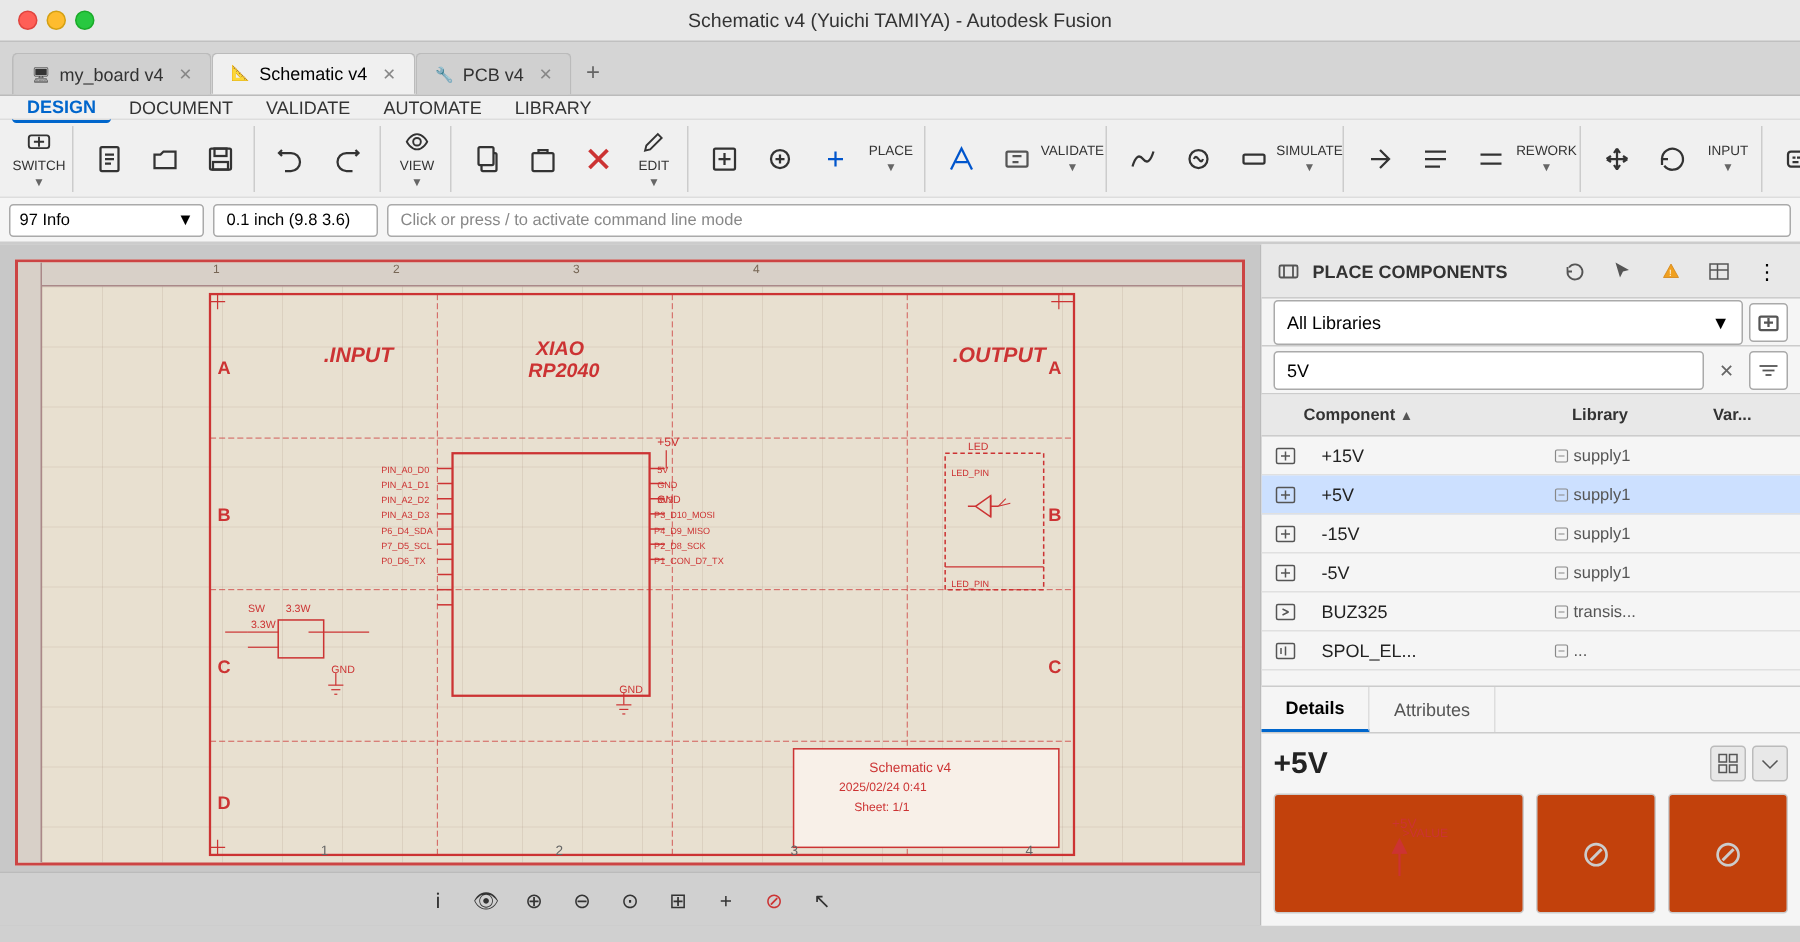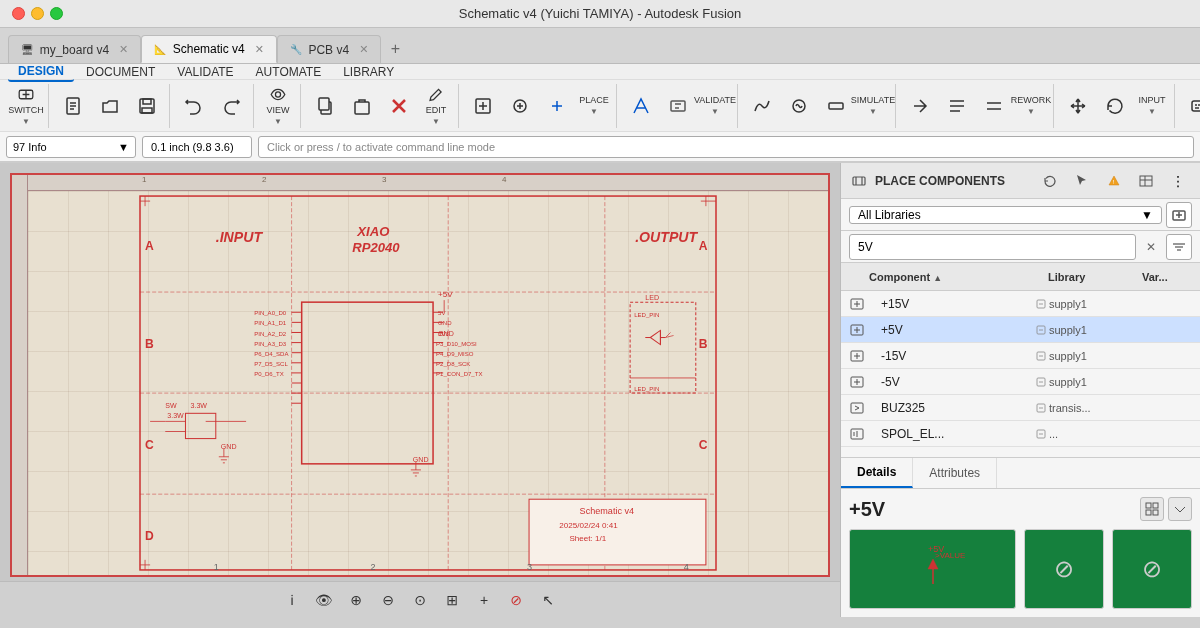--- a/index.html
+++ b/index.html
@@ -56,21 +56,21 @@
     
     #right-panel { width: 360px; background: #f5f5f5; border-left: 1px solid #bbb; display: flex; flex-direction: column; }
 
     
     #panel-header { height: 36px; background: #e8e8e8; border-bottom: 1px solid #ccc; display: flex; align-items: center; padding: 0 10px; gap: 8px; }
     .panel-title { font-size: 12px; font-weight: 600; color: #333; flex: 1; }
     .panel-toolbar-btn { width: 24px; height: 24px; display: flex; align-items: center; justify-content: center; cursor: pointer; border-radius: 3px; font-size: 14px; }
 
     
     #lib-dropdown { height: 32px; display: flex; align-items: center; padding: 0 8px; border-bottom: 1px solid #ccc; gap: 4px; }
-    .lib-select { flex: 1; height: 18px; border: 1px solid #aaa; border-radius: 3px; padding: 0 8px; font-size: 12px; background: white; display: flex; align-items: center; justify-content: space-between; cursor: pointer; }
+    .lib-select { flex: 1; height: 30px; border: 1px solid #aaa; border-radius: 3px; padding: 0 8px; font-size: 12px; background: white; display: flex; align-items: center; justify-content: space-between; cursor: pointer; }
     .add-lib-btn { width: 26px; height: 26px; display: flex; align-items: center; justify-content: center; cursor: pointer; border: 1px solid #aaa; border-radius: 3px; background: white; }
 
     
     #search-bar { height: 32px; display: flex; align-items: center; padding: 0 8px; border-bottom: 1px solid #ccc; gap: 4px; }
     .search-input { flex: 1; height: 26px; border: 1px solid #aaa; border-radius: 3px; padding: 0 8px; font-size: 12px; background: white; }
     .search-clear { width: 22px; height: 22px; display: flex; align-items: center; justify-content: center; cursor: pointer; color: #666; }
     .search-filter { width: 26px; height: 26px; display: flex; align-items: center; justify-content: center; cursor: pointer; border: 1px solid #aaa; border-radius: 3px; background: white; }
 
     
     #components-list { flex: 1; overflow-y: auto; }
@@ -93,21 +93,21 @@
     .details-tab { padding: 0 16px; display: flex; align-items: center; font-size: 12px; cursor: pointer; border-right: 1px solid #ddd; color: #555; }
     .details-tab.active { font-weight: 600; color: #000; border-bottom: 2px solid #0066cc; }
 
     .details-content { flex: 1; padding: 8px; display: flex; flex-direction: column; gap: 8px; }
     .details-title { font-size: 20px; font-weight: 600; color: #222; }
     .details-icons { display: flex; gap: 4px; align-self: flex-end; }
     .details-icon-btn { width: 24px; height: 24px; display: flex; align-items: center; justify-content: center; cursor: pointer; border: 1px solid #bbb; border-radius: 3px; background: #e8e8e8; font-size: 12px; }
     .details-title-row { display: flex; align-items: center; justify-content: space-between; }
 
     .preview-area { display: flex; gap: 8px; }
-    .preview-box { width: 90px; height: 80px; border: 1px solid #ccc; background: #15803d; border-radius: 3px; display: flex; align-items: center; justify-content: center; position: relative; overflow: hidden; }
+    .preview-box { width: 90px; height: 80px; border: 1px solid #ccc; background: #c2410c; border-radius: 3px; display: flex; align-items: center; justify-content: center; position: relative; overflow: hidden; }
     .preview-main { flex: 1; }
     .preview-secondary { flex: 0 0 80px; }
     .preview-placeholder { color: #ccc; font-size: 24px; }
 
     
     .ruler-h { position: absolute; top: 0; left: 0; right: 0; height: 16px; background: #d8d0c8; border-bottom: 1px solid #aa8888; display: flex; }
     .ruler-v { position: absolute; top: 0; left: 0; bottom: 0; width: 16px; background: #d8d0c8; border-right: 1px solid #aa8888; }
     .ruler-mark { position: absolute; font-size: 8px; color: #776655; }
 
     

